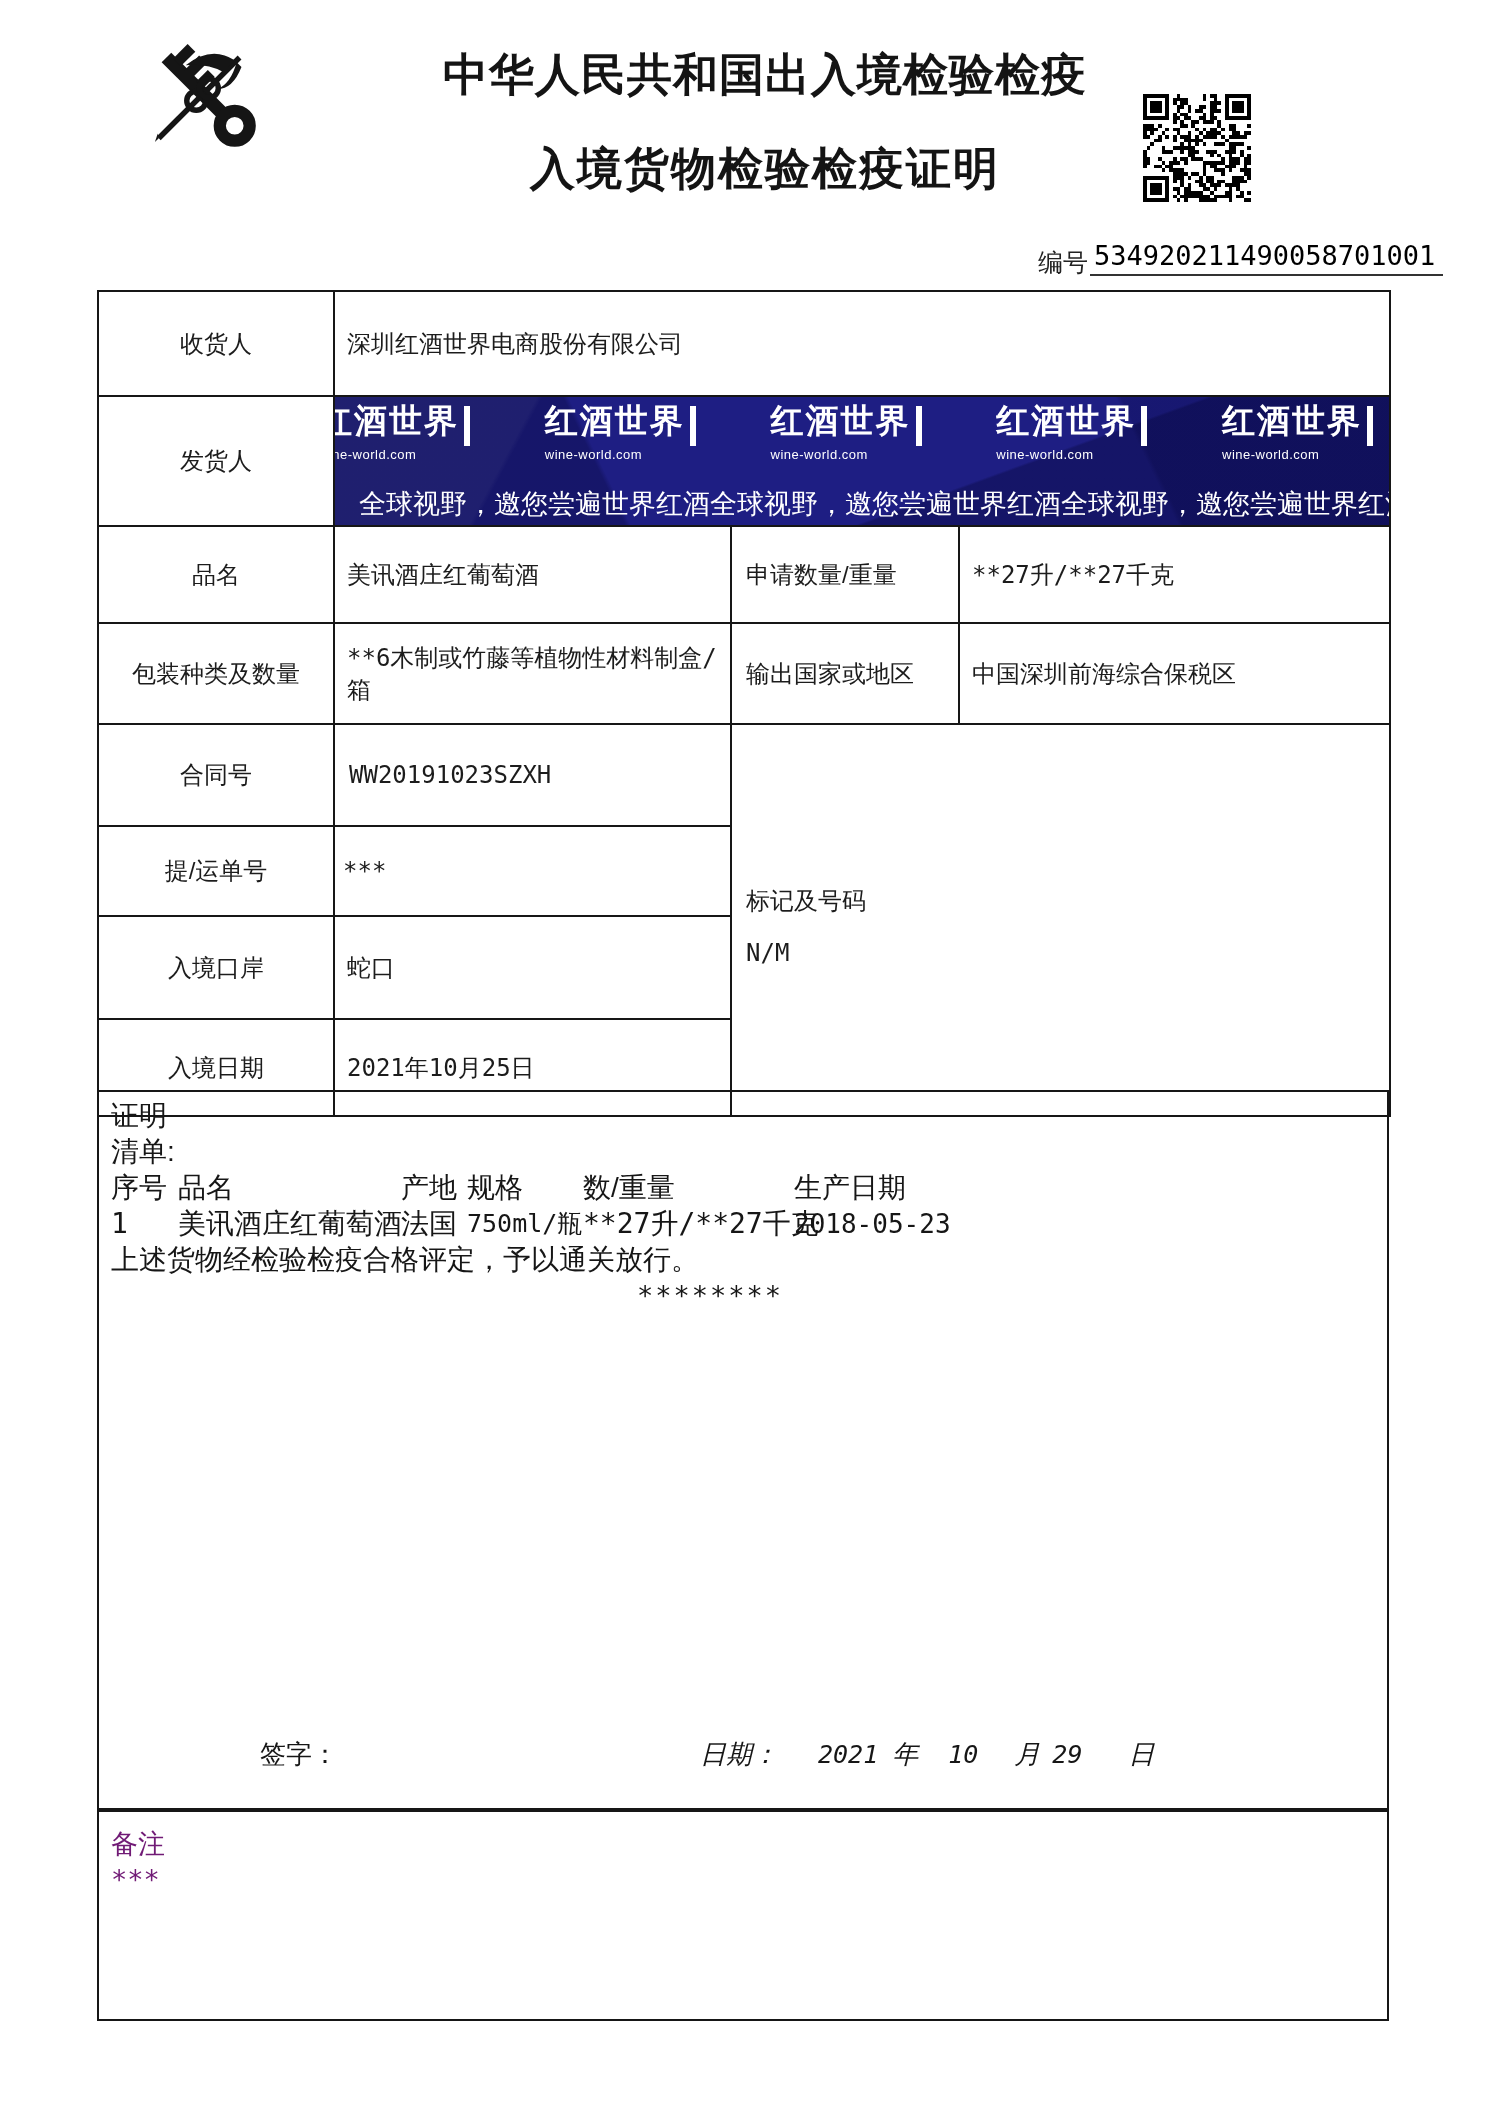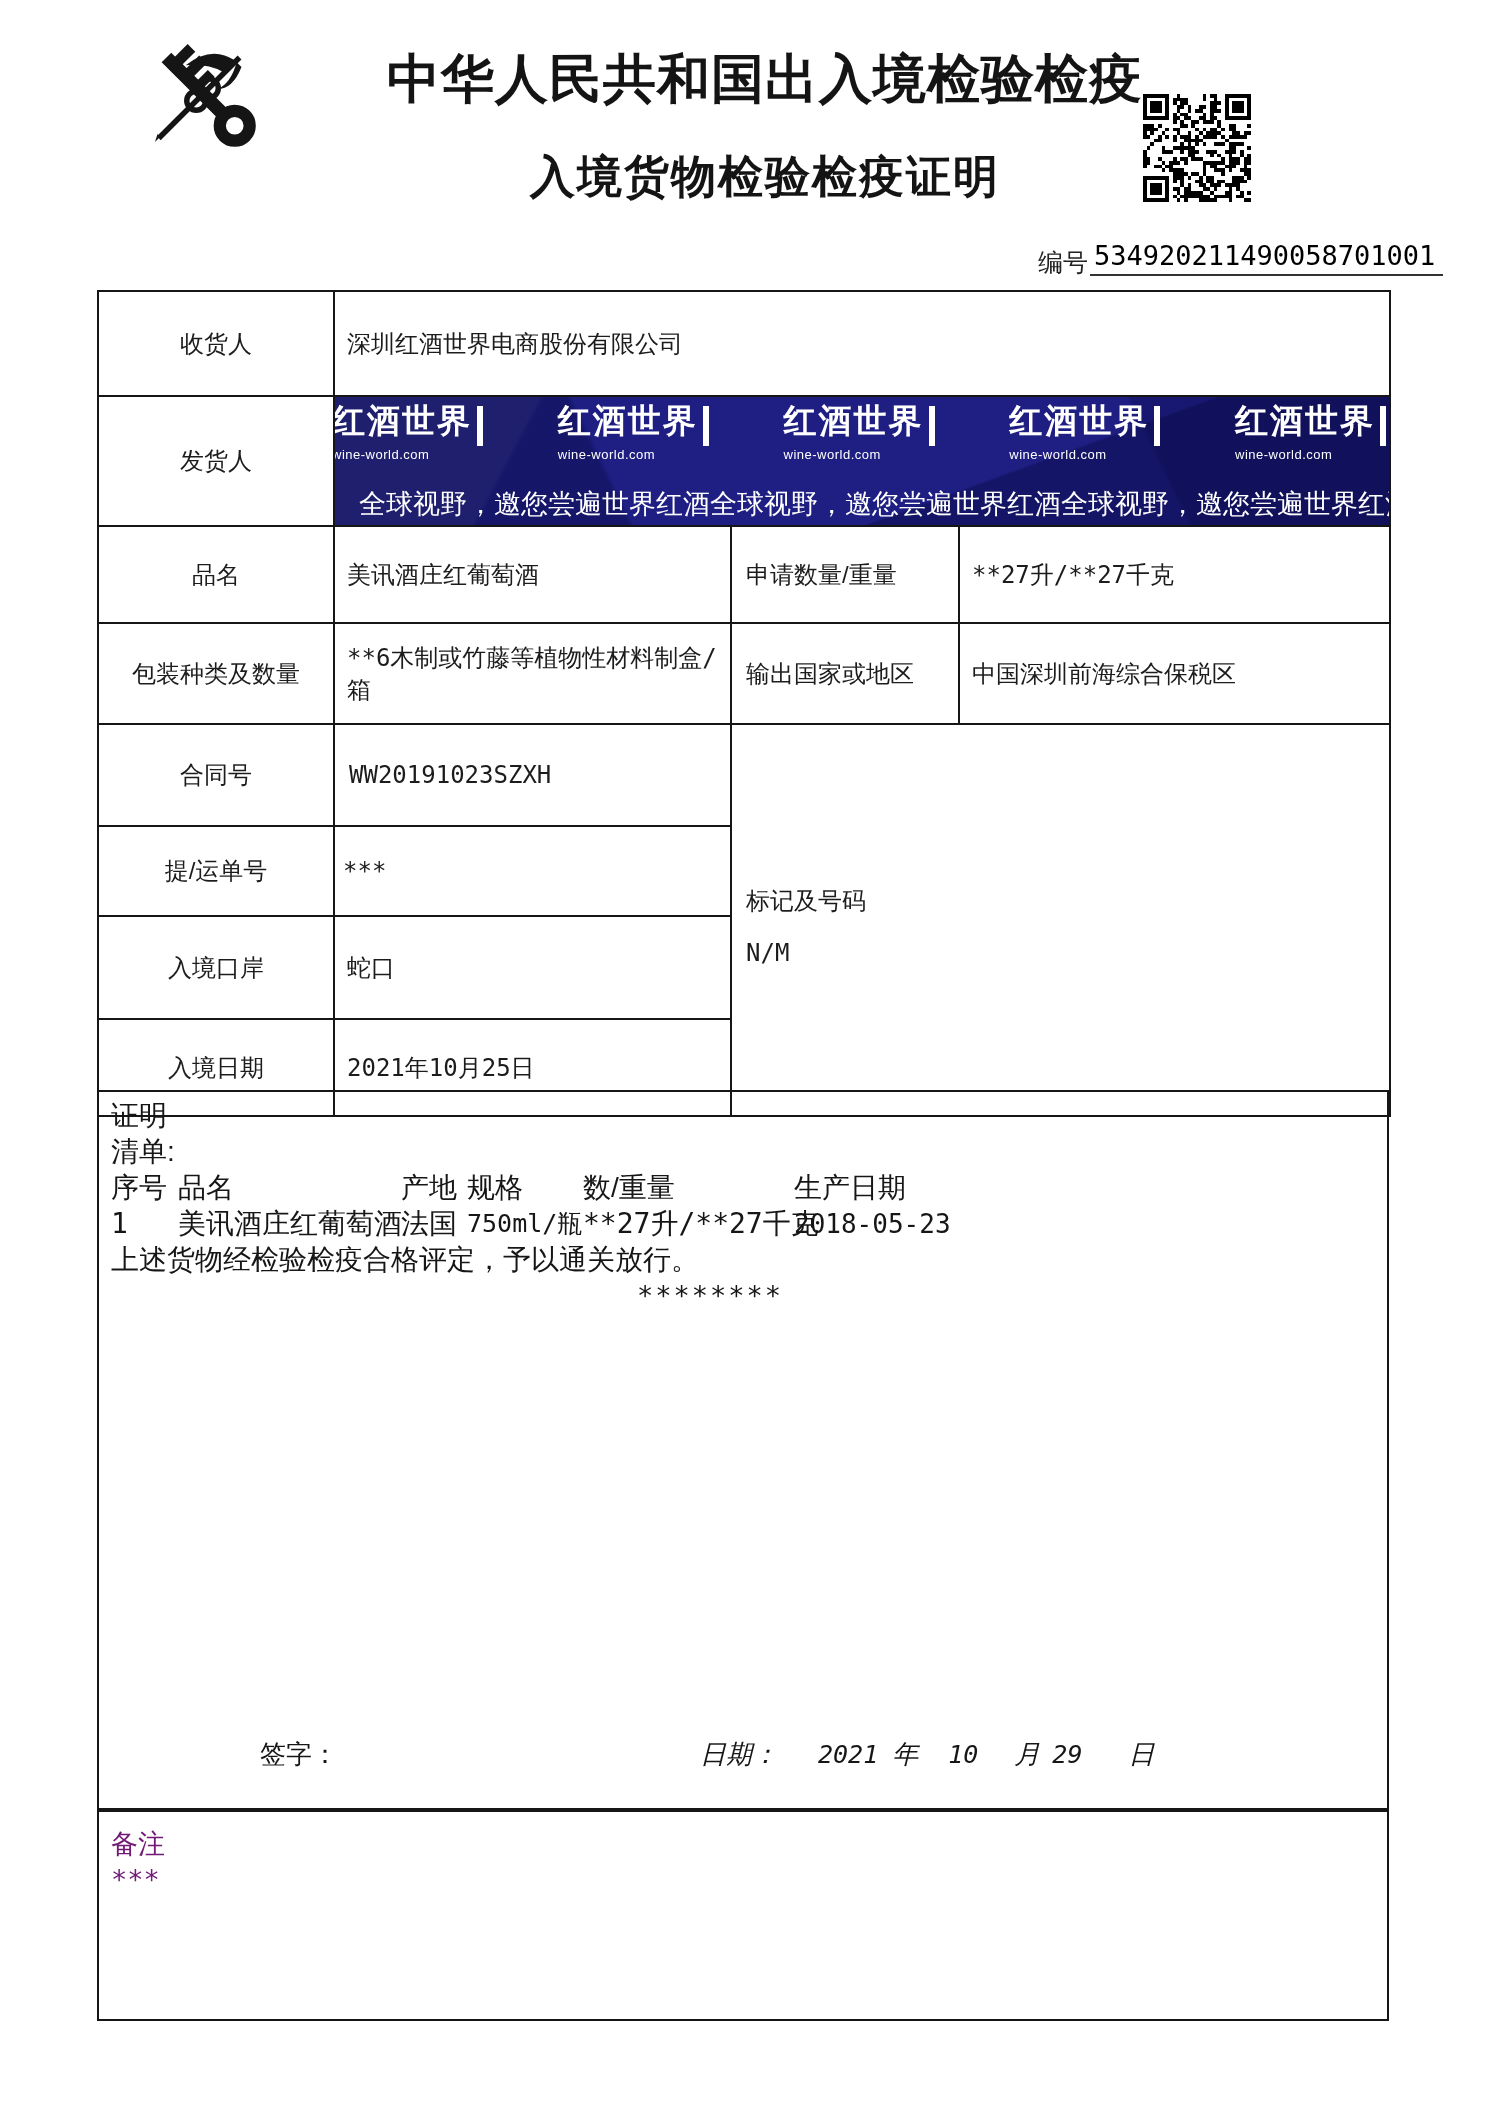--- a/index.html
+++ b/index.html
@@ -3,21 +3,21 @@
 <meta charset="utf-8">
 <style>
   html,body{margin:0;padding:0;background:#ffffff;}
   .page{position:relative;width:1500px;height:2120px;background:#fff;
         font-family:"Liberation Sans",sans-serif;color:#1a1a1a;overflow:hidden;}
 
   
   .emblem{position:absolute;left:135px;top:26px;width:136px;height:128px;}
   .titles{position:absolute;left:370px;top:52px;width:790px;text-align:center;
           font-weight:bold;color:#141414;}
-  .t1{font-size:53px;letter-spacing:1px;line-height:1;}
+  .t1{font-size:45px;letter-spacing:1px;line-height:1;}
   .t2{font-size:45px;letter-spacing:2px;line-height:1;margin-top:49px;}
   .qr{position:absolute;left:1143px;top:94px;width:108px;height:108px;}
   .qr svg{width:100%;height:100%;}
   .serial{position:absolute;left:1038px;top:240px;white-space:nowrap;}
   .serial .lab{font-size:25px;color:#222;vertical-align:-6px;}
   .serial .num{display:inline-block;font-family:"DejaVu Sans Mono",monospace;font-size:27px;
                color:#000000;border-bottom:2px solid #333;padding:0 8px 3px 4px;margin-left:2px;}
 
   
   table.main{position:absolute;left:97px;top:290px;width:1292px;border-collapse:collapse;
@@ -32,21 +32,21 @@
   .marks-val{margin-top:22px;font-size:24px;}
   td.banner-cell{padding:0;vertical-align:top;}
   .pad22{padding-left:22px;}
 
   
   .banner{position:relative;width:100%;height:128px;background:#1e1e83;color:#fff;overflow:hidden;
     background-image:
       linear-gradient(64deg, rgba(0,0,40,.28) 0 26%, rgba(0,0,0,0) 26.5%),
       linear-gradient(118deg, rgba(255,255,255,.06) 0 18%, rgba(0,0,0,0) 18.5%),
       linear-gradient(244deg, rgba(0,0,50,.22) 0 24%, rgba(0,0,0,0) 24.5%),
-      linear-gradient(160deg, rgba(0,0,0,0) 62%, rgba(10,10,70,.45) 62.5%); padding-left: 13px;}
+      linear-gradient(160deg, rgba(0,0,0,0) 62%, rgba(10,10,70,.45) 62.5%);}
   .logos{display:flex;justify-content:space-between;padding:7px 16px 0 0;margin-left:-16px;}
   .logo{line-height:1;white-space:nowrap;}
   .logo .zh{font-size:33px;font-weight:bold;letter-spacing:2px;}
   .logo .bar{display:inline-block;width:6px;height:40px;background:#fff;margin-left:5px;
              vertical-align:-14px;}
   .logo .en{font-size:13px;letter-spacing:.5px;margin-top:2px;}
   .slogans{position:absolute;left:0;right:0;bottom:3px;display:flex;
            justify-content:space-between;padding:0 24px;font-size:27px;white-space:nowrap;}
 
   

